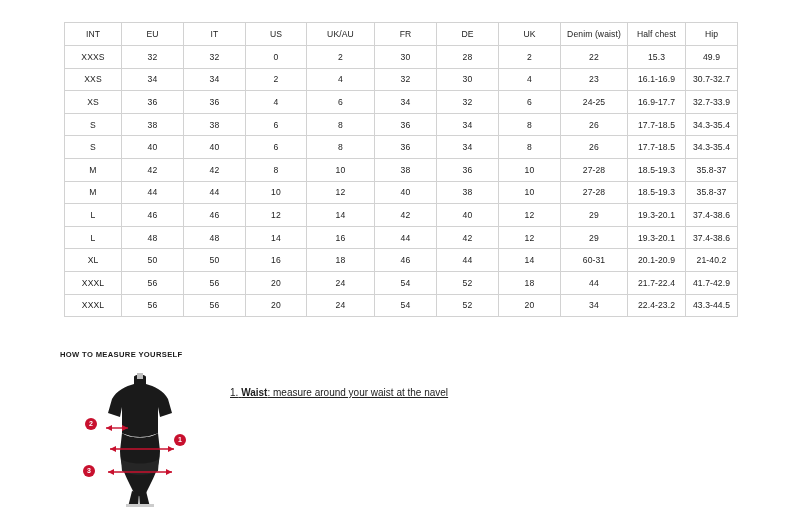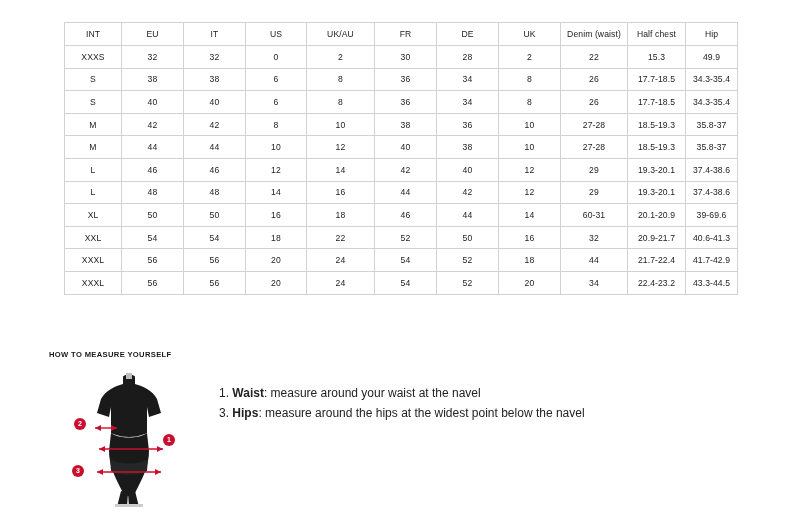--- a/index.html
+++ b/index.html
@@ -58,21 +58,21 @@
   col.c-fr       { width: 62px; }
   col.c-de       { width: 62px; }
   col.c-uk       { width: 62px; }
   col.c-denim    { width: 67px; }
   col.c-halfchest{ width: 58px; }
   col.c-hip      { width: 52px; }
 
   
   .measure-section {
     position: absolute;
-    left: 49px;
+    left: 60px;
     top: 350px;
     width: 680px;
   }
   .measure-title {
     font-size: 7.6px;
     font-weight: bold;
     letter-spacing: 0.35px;
     color: #1a1a1a;
     margin: 0 0 10px 0;
   }
@@ -88,23 +88,24 @@
     margin-left: 28px;
     margin-top: 4px;
     flex: 0 0 auto;
   }
   .measure-list {
     margin: 14px 0 0 22px;
     padding: 0;
     list-style: none;
   }
   .measure-list li {
-    font-size: 12px;
+    font-size: 10px;
     line-height: 20px;
     color: #222;
+    text-decoration: underline;
   }
   .measure-list li b {
     font-weight: bold;
   }
 
   
   .mannequin {
     position: absolute;
     left: 0;
     top: 0;
@@ -168,20 +169,46 @@
           <td>0</td>
           <td>2</td>
           <td>30</td>
           <td>28</td>
           <td>2</td>
           <td>22</td>
           <td>15.3</td>
           <td>49.9</td>
         </tr>
         <tr>
+          <td>XXS</td>
+          <td>34</td>
+          <td>34</td>
+          <td>2</td>
+          <td>4</td>
+          <td>32</td>
+          <td>30</td>
+          <td>4</td>
+          <td>23</td>
+          <td>16.1-16.9</td>
+          <td>30.7-32.7</td>
+        </tr>
+        <tr>
+          <td>XS</td>
+          <td>36</td>
+          <td>36</td>
+          <td>4</td>
+          <td>6</td>
+          <td>34</td>
+          <td>32</td>
+          <td>6</td>
+          <td>24-25</td>
+          <td>16.9-17.7</td>
+          <td>32.7-33.9</td>
+        </tr>
+        <tr>
           <td>S</td>
           <td>38</td>
           <td>38</td>
           <td>6</td>
           <td>8</td>
           <td>36</td>
           <td>34</td>
           <td>8</td>
           <td>26</td>
           <td>17.7-18.5</td>
@@ -256,34 +283,21 @@
           <td>XL</td>
           <td>50</td>
           <td>50</td>
           <td>16</td>
           <td>18</td>
           <td>46</td>
           <td>44</td>
           <td>14</td>
           <td>60-31</td>
           <td>20.1-20.9</td>
-          <td>39-69.6</td>
-        </tr>
-        <tr>
-          <td>XXL</td>
-          <td>54</td>
-          <td>54</td>
-          <td>18</td>
-          <td>22</td>
-          <td>52</td>
-          <td>50</td>
-          <td>16</td>
-          <td>32</td>
-          <td>20.9-21.7</td>
-          <td>40.6-41.3</td>
+          <td>21-40.2</td>
         </tr>
         <tr>
           <td>XXXL</td>
           <td>56</td>
           <td>56</td>
           <td>20</td>
           <td>24</td>
           <td>54</td>
           <td>52</td>
           <td>18</td>
@@ -345,21 +359,17 @@
         <span class="badge badge-1">1</span>
         <span class="badge badge-2">2</span>
         <span class="badge badge-3">3</span>
       </div>
 
       <ul class="measure-list">
         <li>
           <span>1.</span>
           <b>Waist</b><span>: measure around your waist at the navel</span>
         </li>
-        <li>
-          <span>3.</span>
-          <b>Hips</b><span>: measure around the hips at the widest point below the navel</span>
-        </li>
       </ul>
     </div>
   </div>
 
 </div>
 
 </body></html>

